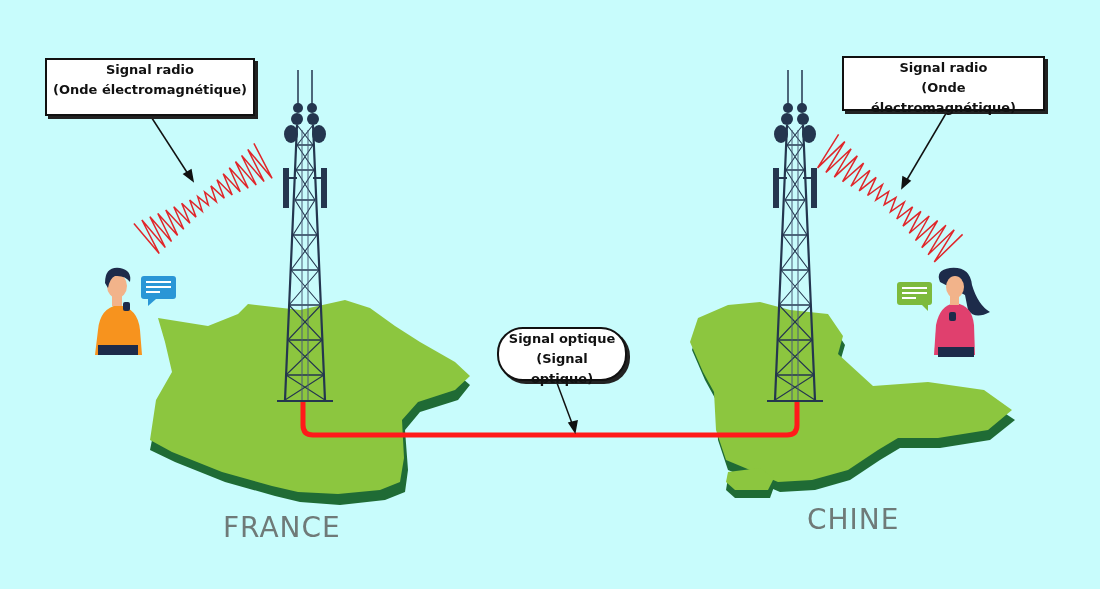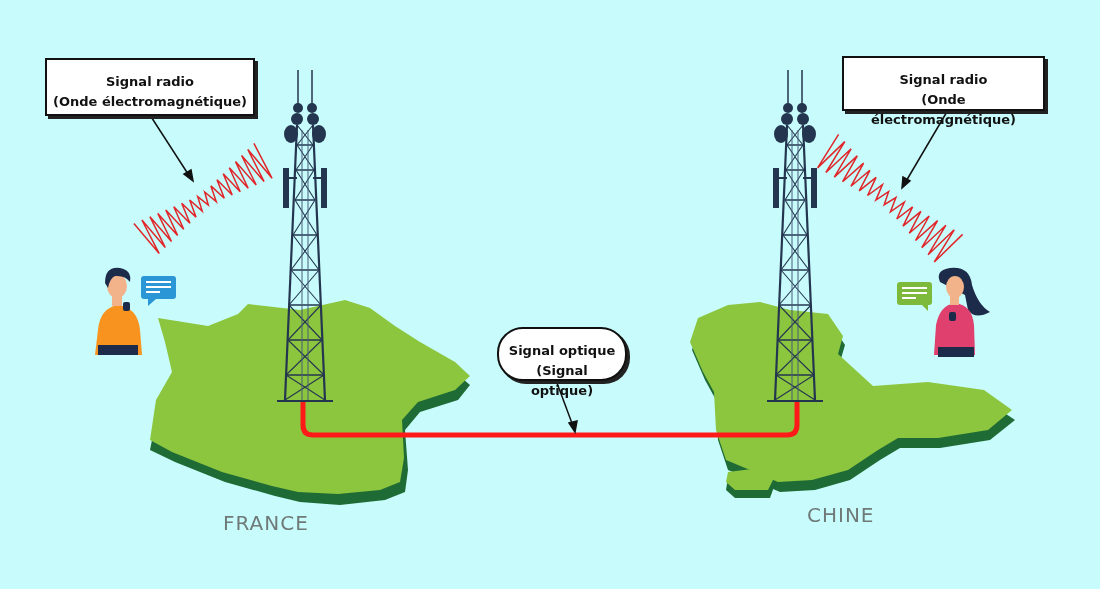--- a/index.html
+++ b/index.html
@@ -1,19 +1,19 @@
 <!DOCTYPE html>
 <html><head>
 <meta charset="utf-8">
 <style>
   html,body{margin:0;padding:0;}
   body{width:1100px;height:589px;background:#c8fcfc;position:relative;overflow:hidden;font-family:"DejaVu Sans",sans-serif;}
   #scene{position:absolute;left:0;top:0;}
-  .label-box{position:absolute;background:#fff;border:2px solid #111;box-shadow:3px 3px 0 #222;text-align:center;font-weight:bold;color:#111;font-size:13px;line-height:20px;padding:12px 6px;box-sizing:border-box;}
-  .country{position:absolute;font-family:"DejaVu Sans",sans-serif;color:#6f7a78;font-size:20px;letter-spacing:1px;}
+  .label-box{position:absolute;background:#fff;border:2px solid #111;box-shadow:3px 3px 0 #222;text-align:center;font-weight:bold;color:#111;font-size:13px;line-height:20px;padding:0 6px;box-sizing:border-box;}
+  .country{position:absolute;font-family:"DejaVu Sans",sans-serif;color:#6f7a78;font-size:28px;letter-spacing:1px;}
 </style>
 </head>
 <body>
 
 <svg id="scene" width="1100" height="589" viewBox="0 0 1100 589">
 
   <g>
     <path fill="#1f6b35" d="M160 322 L210 332 L240 320 L250 312 L300 318 L345 308 L370 316 L395 334 L420 350 L455 372 L470 385 L458 400 L420 412 L405 430 L408 470 L405 492 L385 500 L340 505 L300 502 L275 496 L225 482 L175 462 L150 450 L158 410 L175 380 L168 350 Z"></path>
     <path fill="#8cc63f" d="M158 318 L208 326 L238 314 L248 304 L300 310 L345 300 L370 308 L395 326 L420 342 L455 362 L470 376 L455 390 L418 402 L402 420 L404 458 L400 482 L380 490 L338 494 L298 492 L272 486 L222 472 L172 452 L150 440 L156 400 L172 372 L165 342 Z"></path>
   </g>

